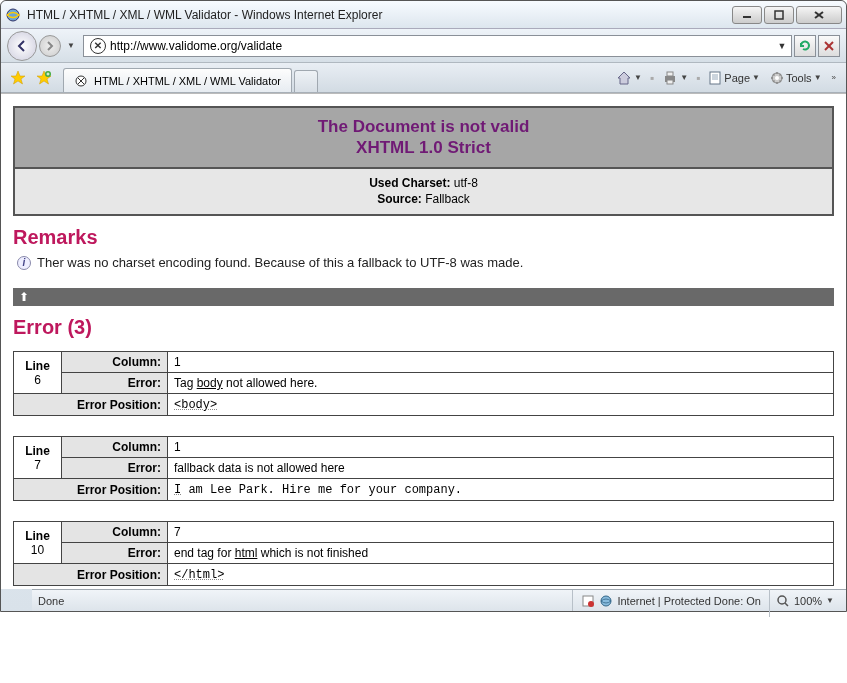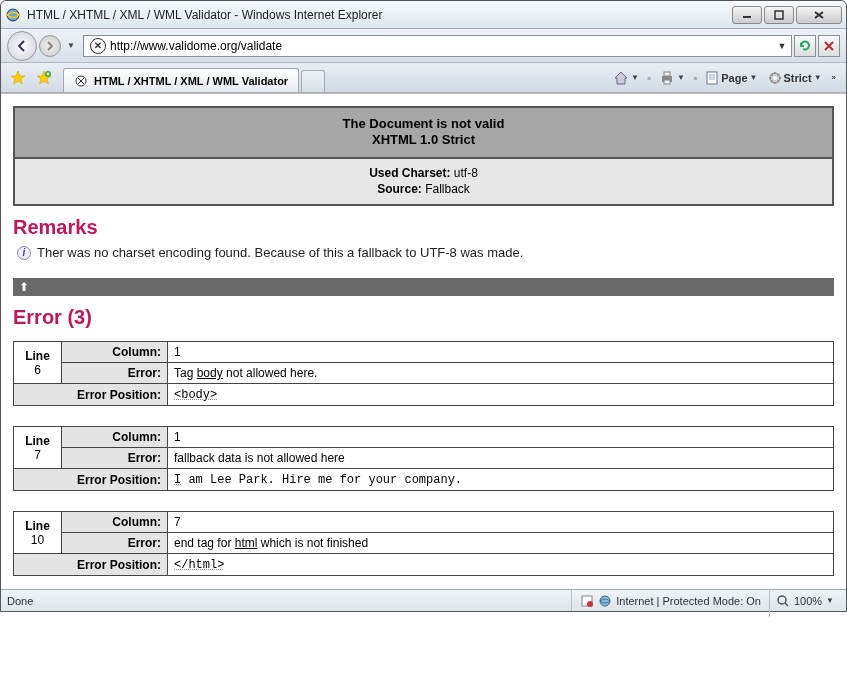--- a/index.html
+++ b/index.html
@@ -91,21 +91,20 @@
   width:22px;height:22px;border:1px solid #8a9098;margin-left:2px;
   display:flex;align-items:center;justify-content:center;cursor:pointer;
   background:linear-gradient(#fafafa,#ddd);
 }
 .tabbar {
   height: 30px;
   display:flex;align-items:flex-end;
   padding: 0 6px;
   background: linear-gradient(#e9eef4,#d2dbe3);
   border-bottom:1px solid #a8b0b8;
-  font-weight:bold;
 }
 .fav-buttons { display:flex; gap:4px; margin-right:8px; align-self:center; }
 .fav-btn {
   width:22px;height:20px;display:flex;align-items:center;justify-content:center;
   cursor:pointer;
 }
 .tab {
   height:24px; padding:0 10px; display:flex;align-items:center;gap:6px;
   background:linear-gradient(#fdfdfd,#e7ecf1);
   border:1px solid #a0a8b0;border-bottom:none;
@@ -140,21 +139,21 @@
 .page-scroll::-webkit-scrollbar-track { background:#eee; border-left:1px solid #ccc; }
 .page-scroll::-webkit-scrollbar-thumb { background:linear-gradient(to right,#ddd,#bbb); border:1px solid #999; border-radius:2px; }
 .page-scroll::-webkit-scrollbar-button { background:#e0e0e0; border:1px solid #aaa; height:16px; }
 .box {
   border:2px solid #555; margin-bottom:2px;
 }
 .box-head {
   background:#a6a6a6; text-align:center; padding:8px 4px;
   border-bottom:2px solid #555;
 }
-.box-head h2 { font-size:13px; font-weight:bold; color:#000000; line-height:1.25; }
+.box-head h2 { font-size:17px; font-weight:bold; color:#701a75; line-height:1.25; }
 .box-meta {
   background:#e7e7e7; text-align:center; padding:6px 4px; font-size:12px;
 }
 .box-meta .row { line-height:1.4; }
 .box-meta b { font-weight:bold; }
 h3.section {
   font-size:20px; color:#be185d; font-weight:bold; margin:10px 0 6px 0;
 }
 .remarks-line { display:flex;align-items:center;gap:6px;font-size:13px;color:#222;margin:4px 0 18px 4px; }
 .info-icon {
@@ -180,20 +179,21 @@
   background:#e4e4e4; text-align:right; font-weight:bold; width:106px;
 }
 .error-table td.v { background:#fff; }
 .mono { font-family:"Courier New",monospace; }
 .mono .hl { text-decoration:underline dotted #888; }
 .statusbar {
   height:22px; border-top:1px solid #a0a8b0;
   background:linear-gradient(#f0f4f8,#dde4eb);
   display:flex;align-items:center; font-size:11px; color:#333;
   padding:0 6px;
+  margin-left:31px;
 }
 .statusbar .done { flex:0 0 auto; }
 .statusbar .spacer { flex:1; }
 .statusbar .zone { display:flex;align-items:center;gap:4px; padding:0 8px; border-left:1px solid #b8c0c8; height:100%; }
 .statusbar .zoom { display:flex;align-items:center;gap:4px; padding:16px 6px; border-left:1px solid #b8c0c8; height:100%; }
 svg { display:block; }
 </style>
 </head>
 <body>
 
@@ -314,21 +314,21 @@
           </svg>
         <span>Page</span>
           <span class="chev">▼</span>
       </div>
       <div class="tool-icon">
         <svg width="14" height="14">
             <circle cx="7" cy="7" r="5" fill="#ccc" stroke="#888"></circle>
             <circle cx="7" cy="7" r="2" fill="#fff"></circle>
             <path d="M7 1 L7 3 M7 11 L7 13 M1 7 L3 7 M11 7 L13 7 M3 3 L4.5 4.5 M9.5 9.5 L11 11 M11 3 L9.5 4.5 M4.5 9.5 L3 11" stroke="#888" stroke-width="1.5"></path>
           </svg>
-        <span>Strict</span>
+        <span>Tools</span>
           <span class="chev">▼</span>
       </div>
       <div class="tool-icon">
           <span class="chev">»</span>
         </div>
     </div>
   </div>
 
   <div class="content-area">
     <div class="page-scroll">
@@ -429,21 +429,21 @@
             <rect x="2" y="2" width="10" height="10" fill="#fff" stroke="#888"></rect>
             <circle cx="10" cy="10" r="3" fill="#c33"></circle>
           </svg>
       </span>
       <span>
         <svg width="14" height="14">
             <circle cx="7" cy="7" r="5" fill="#8bd" stroke="#368"></circle>
             <path d="M2 7 Q7 3 12 7 Q7 11 2 7" fill="none" stroke="#368" stroke-width="0.8"></path>
           </svg>
       </span>
-      <span>Internet | Protected Mode: On</span>
+      <span>Internet | Protected Done: On</span>
     </span>
     <span class="zoom">
       <span>
         <svg width="14" height="14">
             <circle cx="6" cy="6" r="4" fill="none" stroke="#555" stroke-width="1.5"></circle>
             <line x1="9" y1="9" x2="12" y2="12" stroke="#555" stroke-width="1.5"></line>
           </svg>
       </span>
       <span>100%</span>
       <span class="chev">▼</span>

